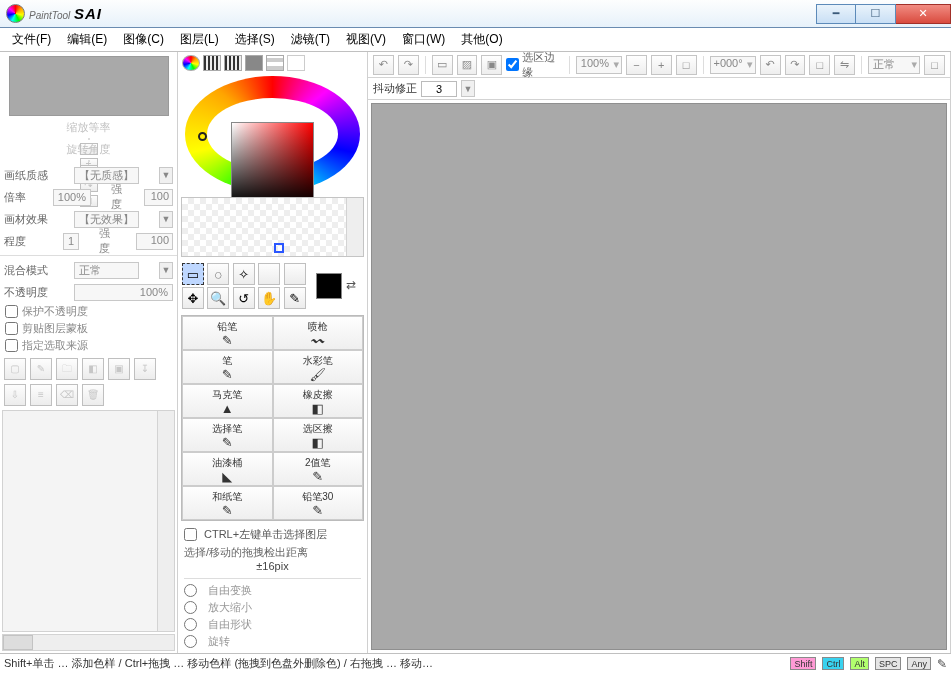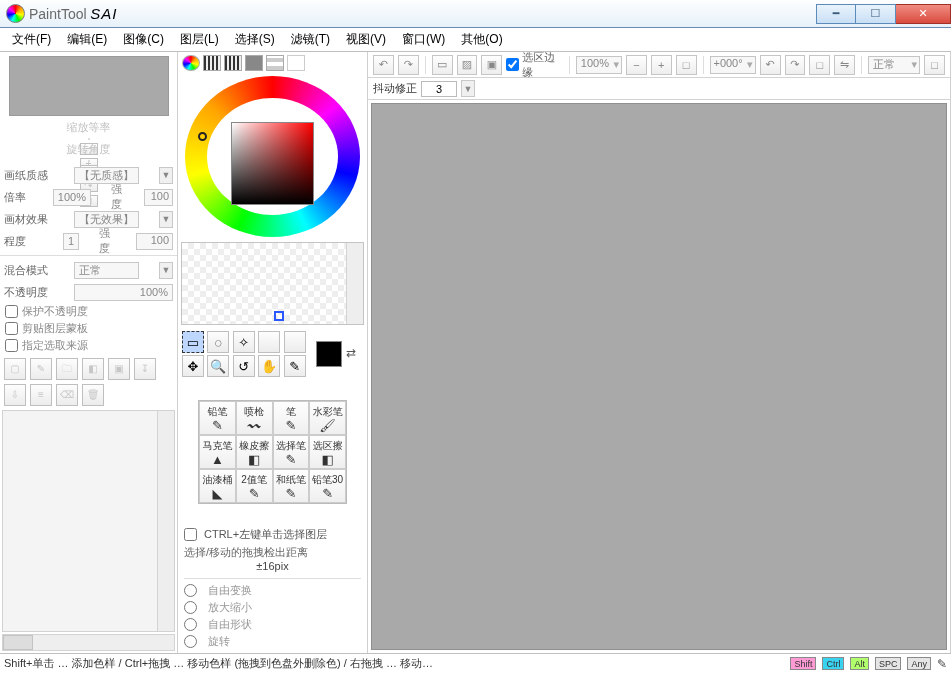--- a/index.html
+++ b/index.html
@@ -2,22 +2,22 @@
 <html><head>
 <meta charset="utf-8">
 <style>
   * { box-sizing: border-box; margin: 0; padding: 0; font-family: "Microsoft YaHei", Arial, sans-serif; }
   body { background: #fff; width: 951px; height: 673px; overflow: hidden; font-size: 12px; }
 
   
   .titlebar { height: 28px; background: linear-gradient(#fdfefe, #e7f1fa); border-bottom: 1px solid #6a8bb0; display: flex; align-items: center; padding-left: 6px; }
   .titlebar .logo-circle { width:19px;height:19px;border-radius:50%;background:conic-gradient(red,orange,yellow,lime,cyan,blue,magenta,red);border:1px solid #7b7b7b;margin-right:4px;}
   .titlebar .app-name { font-size:13px; color:#000; }
-  .titlebar .app-name .pt1{color:#6a6a6a;font-size:14px;}
-  .titlebar .app-name .pt2{font-style:italic;font-weight:normal;letter-spacing:1px;color:#000;font-size:15px;}
+  .titlebar .app-name .pt1{font-style:italic;color:#6a6a6a;font-size:10px;}
+  .titlebar .app-name .pt2{font-style:italic;font-weight:bold;letter-spacing:1px;color:#000;font-size:15px;}
   .titlebar .winbtns { margin-left:auto; display:flex; height:20px; }
   .winbtn { width:40px;height:20px;border:1px solid #5c8ab9;background:linear-gradient(#e9f3fb,#c9dff5);display:flex;align-items:center;justify-content:center;font-size:11px;color:#3a5a7a;}
   .winbtn+.winbtn{border-left:none;}
   .winbtn.close{width:55px;background:linear-gradient(#f18c82,#d94b3f);color:#fff;border-color:#a13029;border-top-right-radius:0;}
 
   
   .menubar { height:24px; background:#fff;border-bottom:1px solid #c0c0c0;display:flex;align-items:center;padding:0 6px;gap:4px;}
   .menubar .menuitem{padding:2px 6px;color:#000;}
 
   
@@ -60,21 +60,21 @@
   .ring-handle{position:absolute;width:9px;height:9px;border:2px solid #222;border-radius:50%;left:13px;top:56px;}
   .swatch-panel{margin:3px;border:1px solid #c4c4c4;height:90px;background:repeating-conic-gradient(#eee 0 25%,#fff 0 50%) 0 0/12px 12px;position:relative;}
   .swatch-panel .scroll{position:absolute;right:0;top:0;bottom:0;width:17px;background:#eee;border-left:1px solid #d3d3d3;}
   .swatch-panel .sel{position:absolute;left:92px;bottom:3px;width:10px;height:10px;border:2px solid #2b57ff;}
   .tool-grid{display:grid;grid-template-columns:repeat(5,1fr);gap:2px;padding:3px 4px;}
   .tool-grid .sqbtn{width:22px;height:22px;font-size:13px;}
   .tool-grid .sqbtn.sel{border:1px dashed #333;background:#bed7ff;}
   .fgbg{display:flex;gap:4px;align-items:center;padding:0 5px;}
   .fg{width:26px;height:26px;background:#000;border:1px solid #888;}
   .bgswap{width:16px;height:16px;font-size:12px;color:#555;}
-  .brush-grid{display:grid;grid-template-columns:repeat(4,1fr);gap:0;margin:20px;border:1px solid #bbb;}
+  .brush-grid{display:grid;grid-template-columns:repeat(2,1fr);gap:0;margin:3px;border:1px solid #bbb;}
   .brush{height:34px;border:1px solid #ccc;display:flex;flex-direction:column;align-items:center;justify-content:center;font-size:10px;color:#333;background:linear-gradient(#fefefe,#efefef);}
   .brush .bicon{font-size:13px;line-height:1;color:#333;}
   .option-block{padding:3px 6px;font-size:11px;color:#555;}
   .option-block .hdr{display:flex;align-items:center;gap:7px;margin-bottom:3px;}
   .option-block .info{color:#666;}
   .option-block .pixval{text-align:center;border:0;color:#444;font-weight:normal;font-size:11px;padding-bottom:3px;}
   .radio-row{display:flex;align-items:center;gap:11px;color:#999;padding:1px 0;font-size:11px;}
   .radio-row input{margin:0;}
 
   

